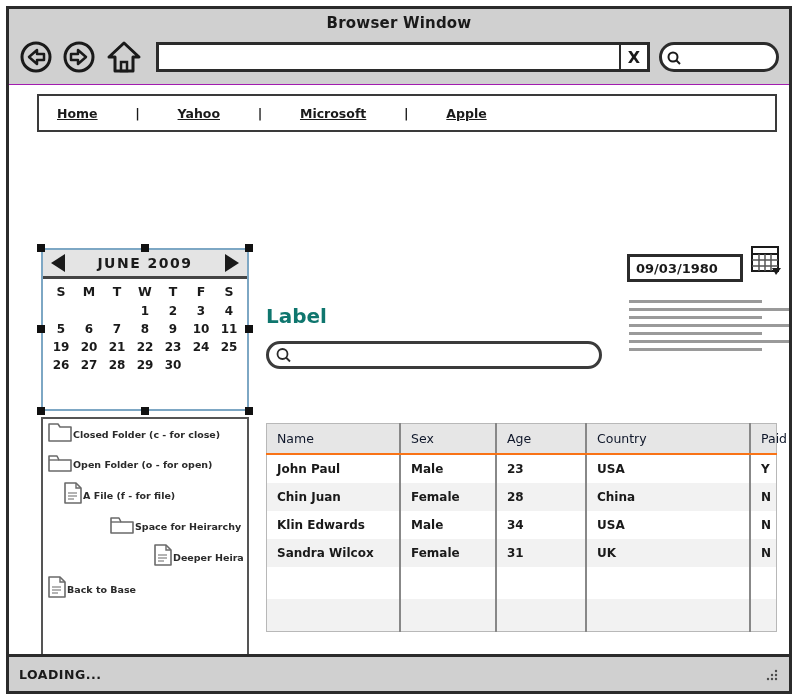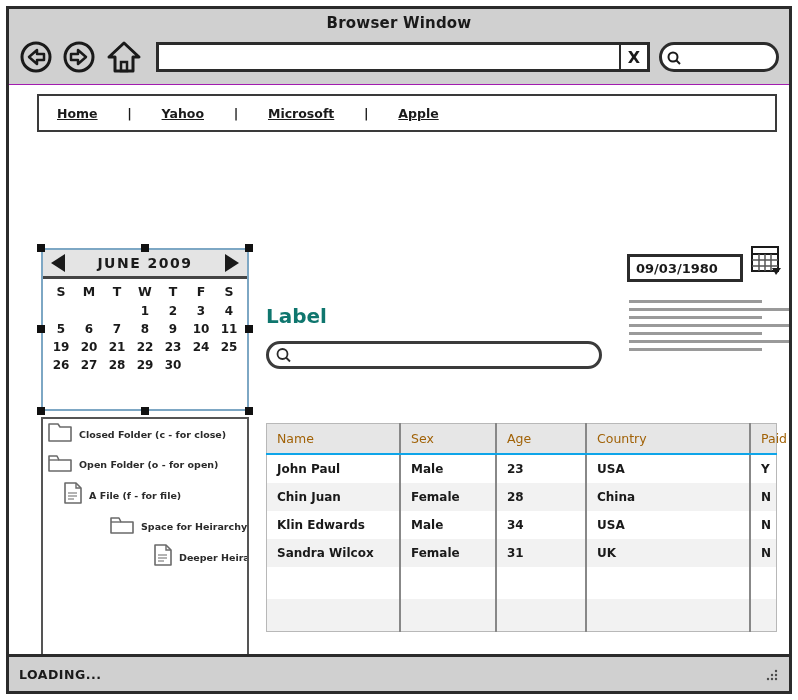--- a/index.html
+++ b/index.html
@@ -141,21 +141,21 @@
     left: 28px;
     top: 9px;
     width: 740px;
     height: 38px;
     box-sizing: border-box;
     border: 2px solid #3a3a3a;
     background: #ffffff;
     display: flex;
     align-items: center;
     padding-left: 18px;
-    gap: 4px;
+    gap: 12px;
   }
   .navlink {
     font-size: 12.5px;
     font-weight: bold;
     color: #1a1a1a;
     text-decoration: underline;
     cursor: pointer;
     white-space: nowrap;
   }
   .navsep {
@@ -249,21 +249,20 @@
     width: 208px;
     height: 312px;
     box-sizing: border-box;
     border: 2px solid #555;
     background: #ffffff;
     overflow: hidden;
   }
   .tree-item {
     display: flex;
     align-items: center;
-    gap: 6px;
     padding: 2px 0 2px 4px;
     cursor: pointer;
     white-space: nowrap;
   }
   .tree-label {
     font-size: 9.5px;
     font-weight: bold;
     color: #2a2a2a;
   }
   .tree-icon { flex: 0 0 auto; display: block; }
@@ -352,27 +351,27 @@
     left: 257px;
     top: 338px;
     width: 511px;
     border-collapse: collapse;
     table-layout: fixed;
     box-sizing: border-box;
     border: 1px solid #b8b8b8;
   }
   #data-table th {
     background: #e6e6e6;
-    color: #a16207;
+    color: #0f172a;
     font-size: 12.5px;
     font-weight: normal;
     text-align: left;
     padding: 7px 0 7px 10px;
     border-right: 2px solid #888;
-    border-bottom: 2px solid #0ea5e9;
+    border-bottom: 2px solid #f97316;
     white-space: nowrap;
   }
   #data-table th:last-child { border-right: none; }
   #data-table td {
     font-size: 12px;
     font-weight: bold;
     color: #1a1a1a;
     padding: 7px 0 7px 10px;
     border-right: 2px solid #888;
     background: #ffffff;
@@ -563,20 +562,30 @@
           <div class="tree-item" style="margin-left: 106px;">
             <span class="tree-icon"><svg viewBox="0 0 20 24" width="20" height="24">
                 <path d="M2 2 L13 2 L18 7 L18 22 L2 22 Z" fill="#ffffff" stroke="#6a6a6a" stroke-width="1.6" stroke-linejoin="round"></path>
                 <path d="M13 2 L13 7 L18 7" fill="none" stroke="#6a6a6a" stroke-width="1.4"></path>
                 <line x1="5" y1="12" x2="14" y2="12" stroke="#8a8a8a" stroke-width="1.3"></line>
                 <line x1="5" y1="15" x2="14" y2="15" stroke="#8a8a8a" stroke-width="1.3"></line>
                 <line x1="5" y1="18" x2="11" y2="18" stroke="#8a8a8a" stroke-width="1.3"></line>
               </svg></span>
             <span class="tree-label">Deeper Heira</span>
           </div>
+          <div class="tree-item" style="margin-left: 0px;">
+            <span class="tree-icon"><svg viewBox="0 0 20 24" width="20" height="24">
+                <path d="M2 2 L13 2 L18 7 L18 22 L2 22 Z" fill="#ffffff" stroke="#6a6a6a" stroke-width="1.6" stroke-linejoin="round"></path>
+                <path d="M13 2 L13 7 L18 7" fill="none" stroke="#6a6a6a" stroke-width="1.4"></path>
+                <line x1="5" y1="12" x2="14" y2="12" stroke="#8a8a8a" stroke-width="1.3"></line>
+                <line x1="5" y1="15" x2="14" y2="15" stroke="#8a8a8a" stroke-width="1.3"></line>
+                <line x1="5" y1="18" x2="11" y2="18" stroke="#8a8a8a" stroke-width="1.3"></line>
+              </svg></span>
+            <span class="tree-label">Back to Base</span>
+          </div>
         </div>
     </div>
 
     <div id="field-label">Label</div>
     <div id="main-search-wrap">
       <input id="main-search" type="text" value="" placeholder="" style="">
       <span id="main-search-icon">
         <svg viewBox="0 0 15 15" width="15" height="15">
           <circle cx="6.5" cy="6.5" r="5" fill="none" stroke="#2b2b2b" stroke-width="1.8"></circle>
           <line x1="10" y1="10" x2="14" y2="14" stroke="#2b2b2b" stroke-width="1.8"></line>

